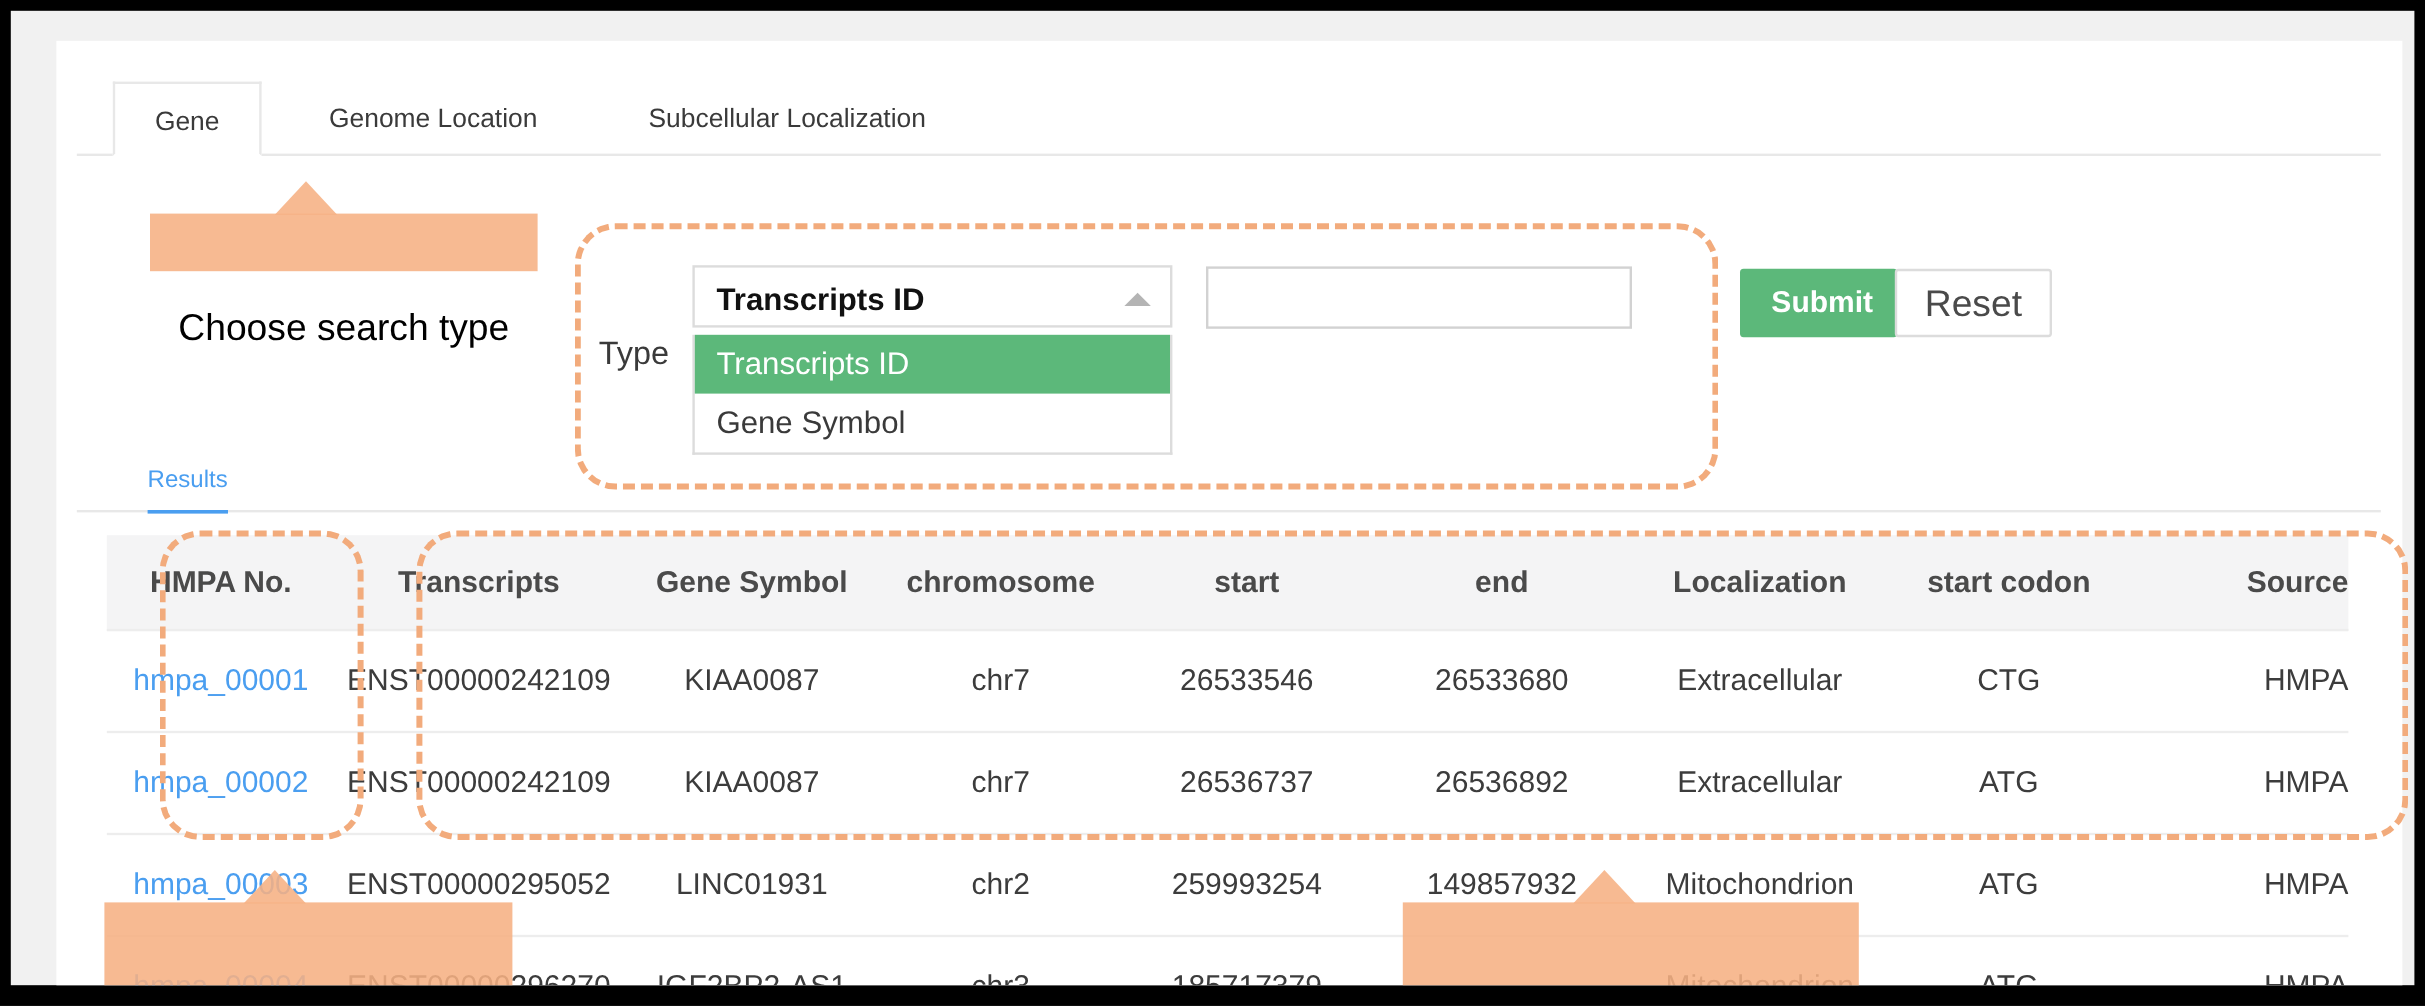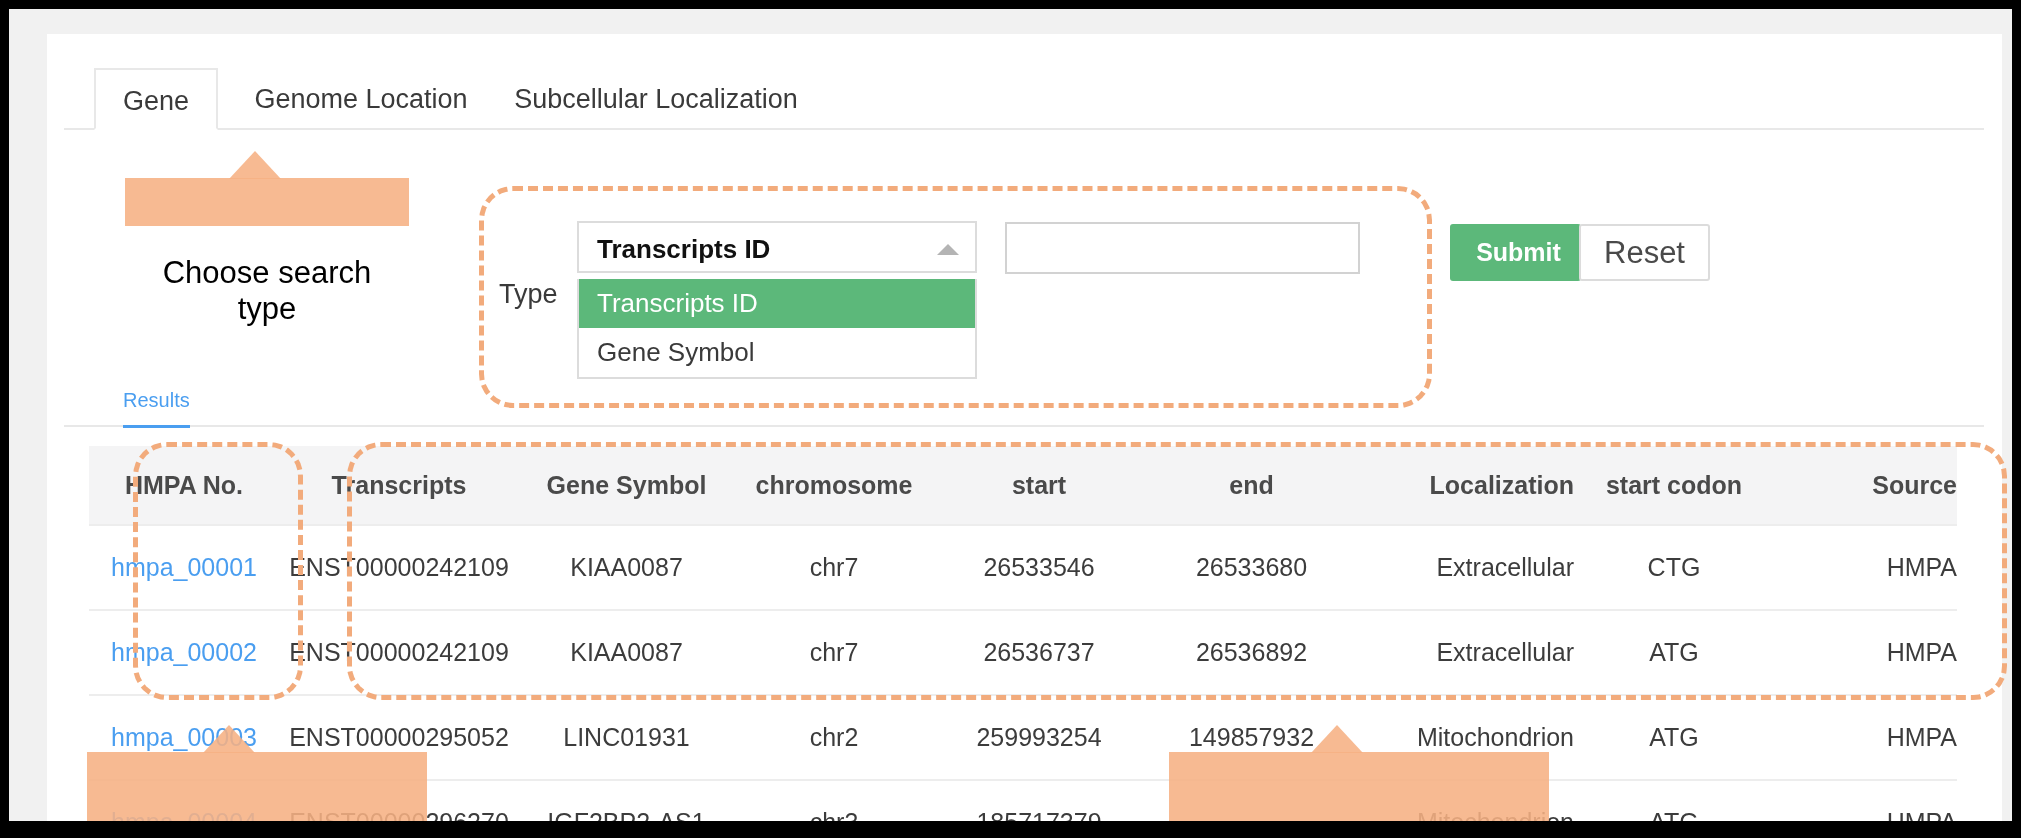--- a/index.html
+++ b/index.html
@@ -49,21 +49,21 @@
     width: 1920px;
     height: 62px;
     border-bottom: 2px solid #e8e8e8;
     box-sizing: border-box;
   }
   .ttab {
     position: absolute;
     top: 0;
     height: 62px;
     line-height: 62px;
-    font-size: 27px;
+    font-size: 22px;
     color: #3a3a3a;
     text-align: center;
     box-sizing: border-box;
     white-space: nowrap;
   }
   .ttab.active {
     border: 2px solid #e8e8e8;
     border-bottom: 2px solid #ffffff;
     background: #ffffff;
   }
@@ -229,21 +229,21 @@
     overflow: hidden;
   }
   #headrow .cell { color: #4a4a4a; font-weight: bold; }
   .cell.link { color: #4a9ef0; }
   .c0 { width: 190px; }
   .c1 { width: 240px; }
   .c2 { width: 215px; }
   .c3 { width: 200px; }
   .c4 { width: 210px; }
   .c5 { width: 215px; }
-  .c6 { width: 215px; text-align: right; }
+  .c6 { width: 215px; }
   .c7 { width: 200px; }
   .c8 { width: 183px; text-align: right; }
 
   
   .dashbox {
     position: absolute;
     border: 5px dashed #f2ab7c;
     border-radius: 34px;
     box-sizing: border-box;
     pointer-events: none;
@@ -282,21 +282,21 @@
   .callout .ptr {
     position: absolute;
     width: 0; height: 0;
     border-left: 26px solid transparent;
     border-right: 26px solid transparent;
     border-bottom: 28px solid rgba(246,177,131,0.88);
   }
   #co-searchtype {
     left: 78px;
     top: 144px;
-    width: 284px;
+    width: 323px;
     height: 48px;
     padding-top: 6px;
   }
   #co-searchtype .ptr { top: -27px; left: 104px; }
 
   #co-explore {
     left: 40px;
     top: 718px;
     width: 340px;
     height: 86px;

